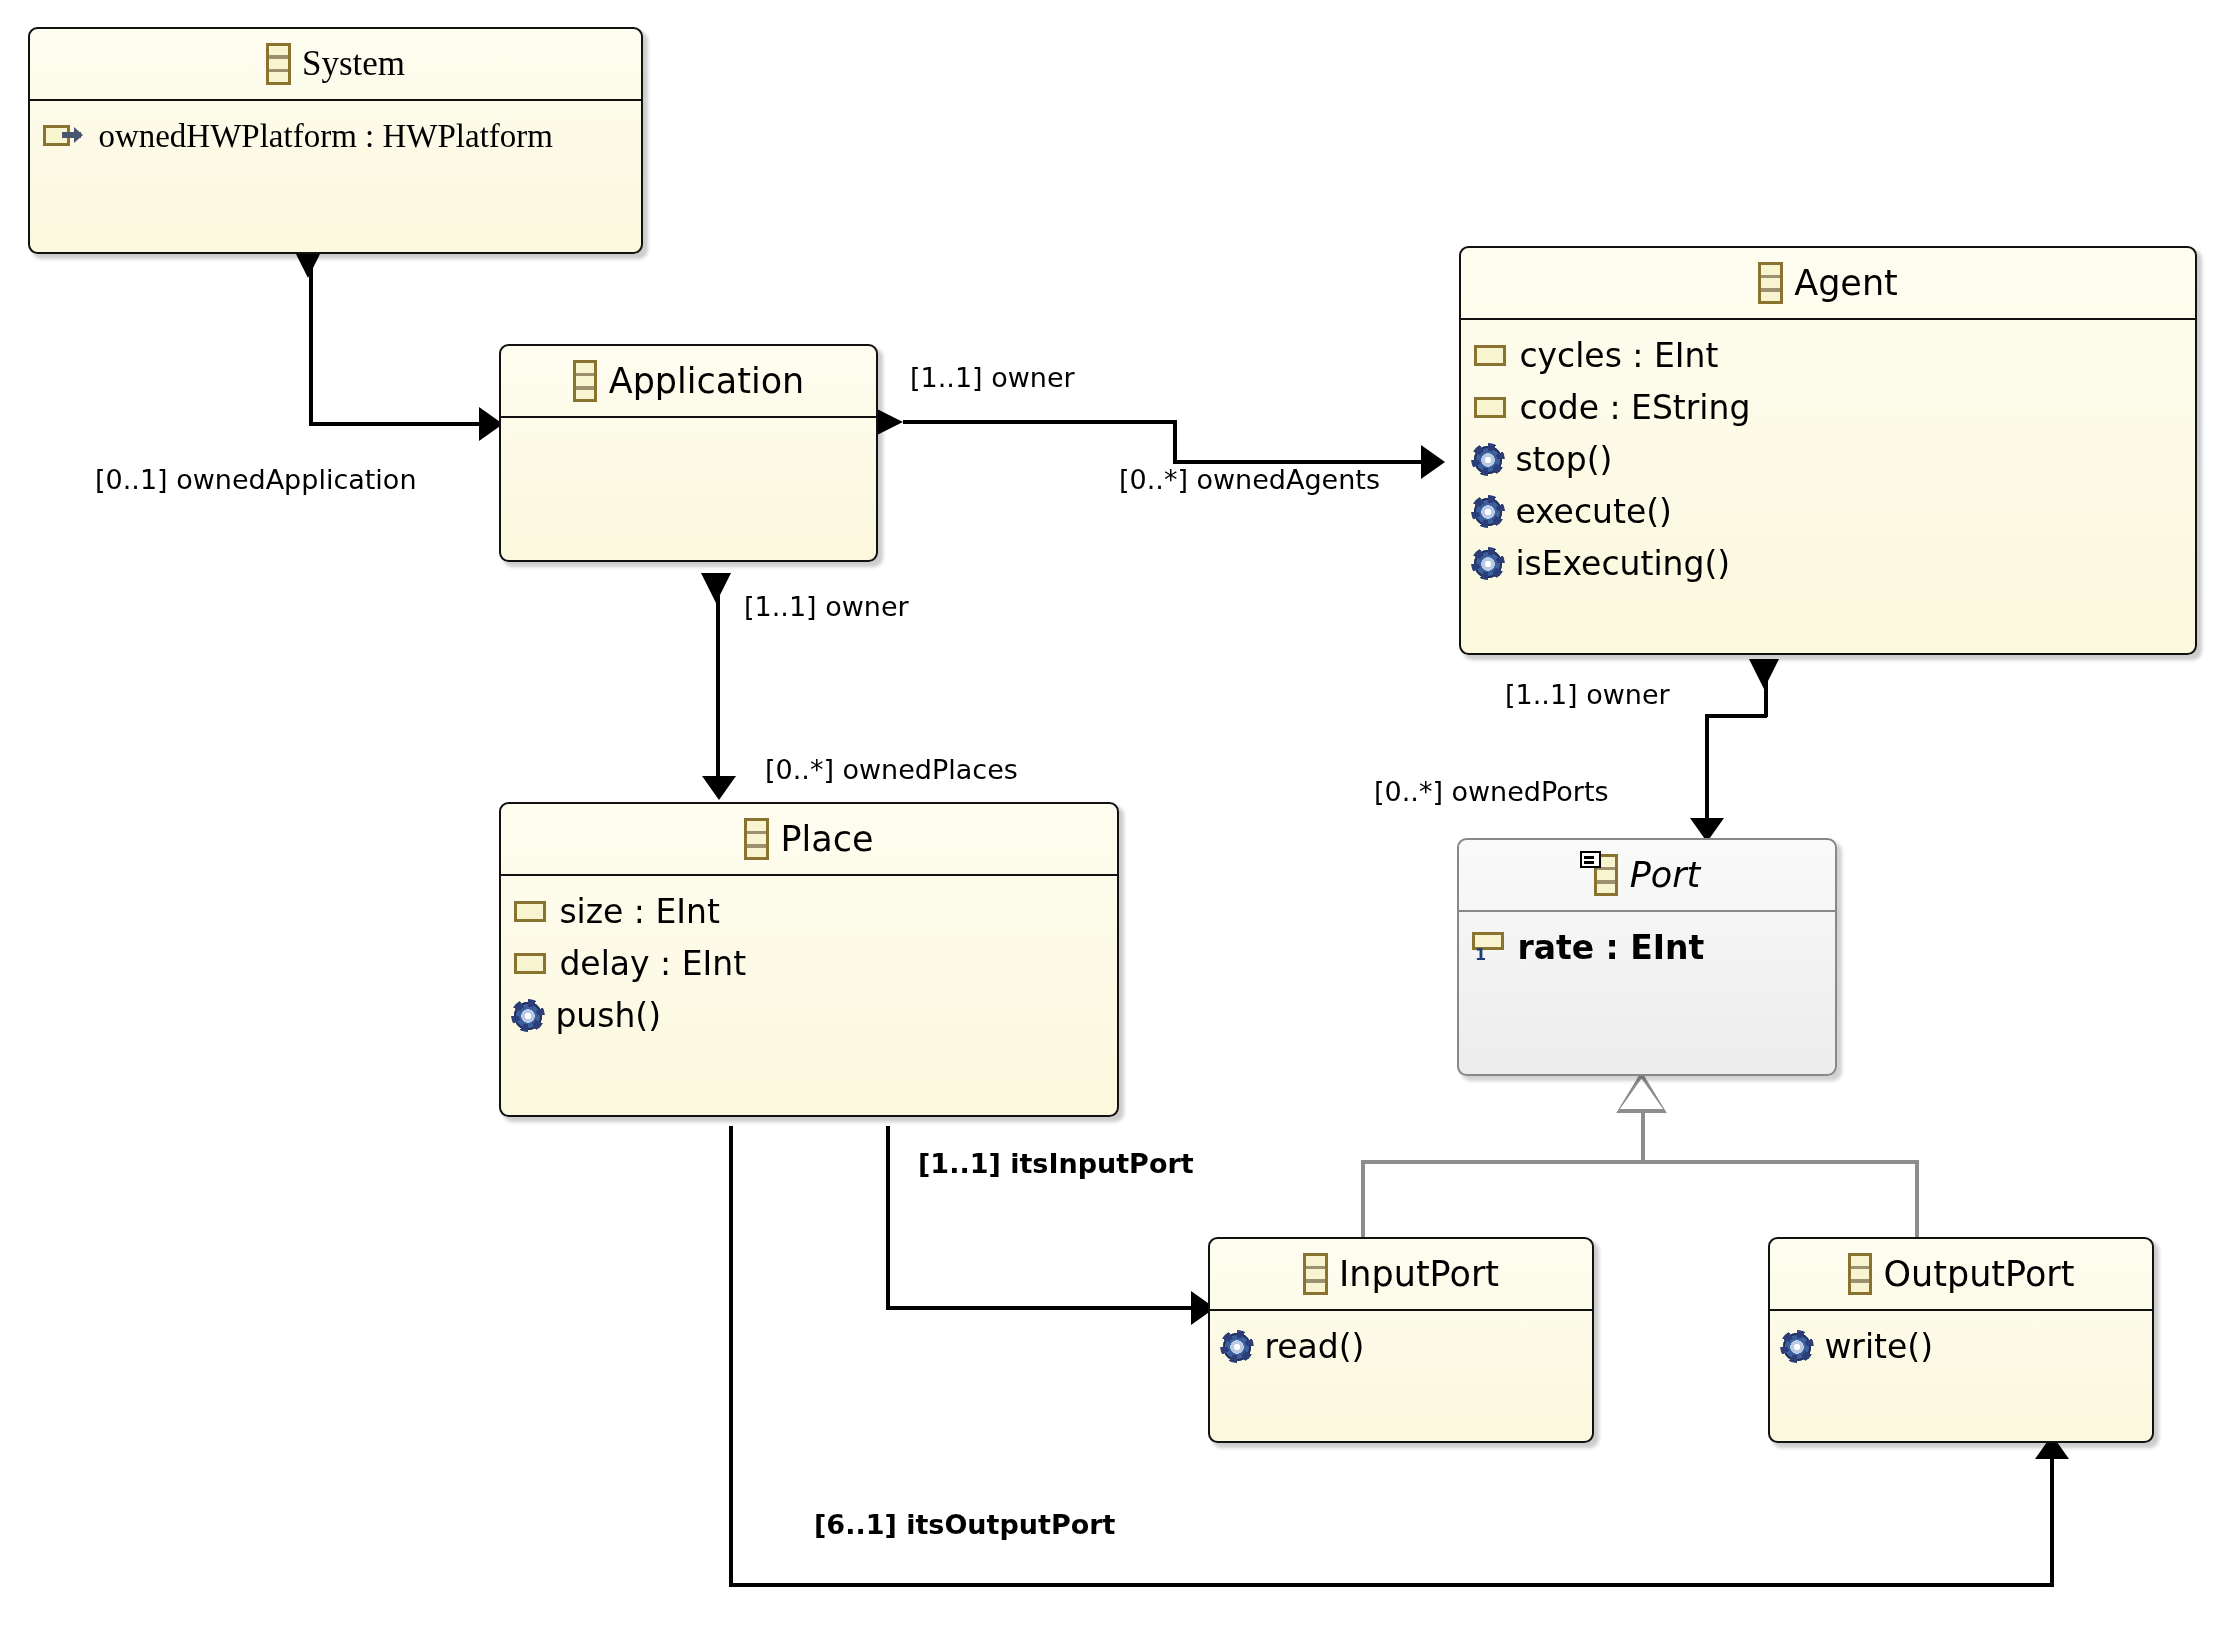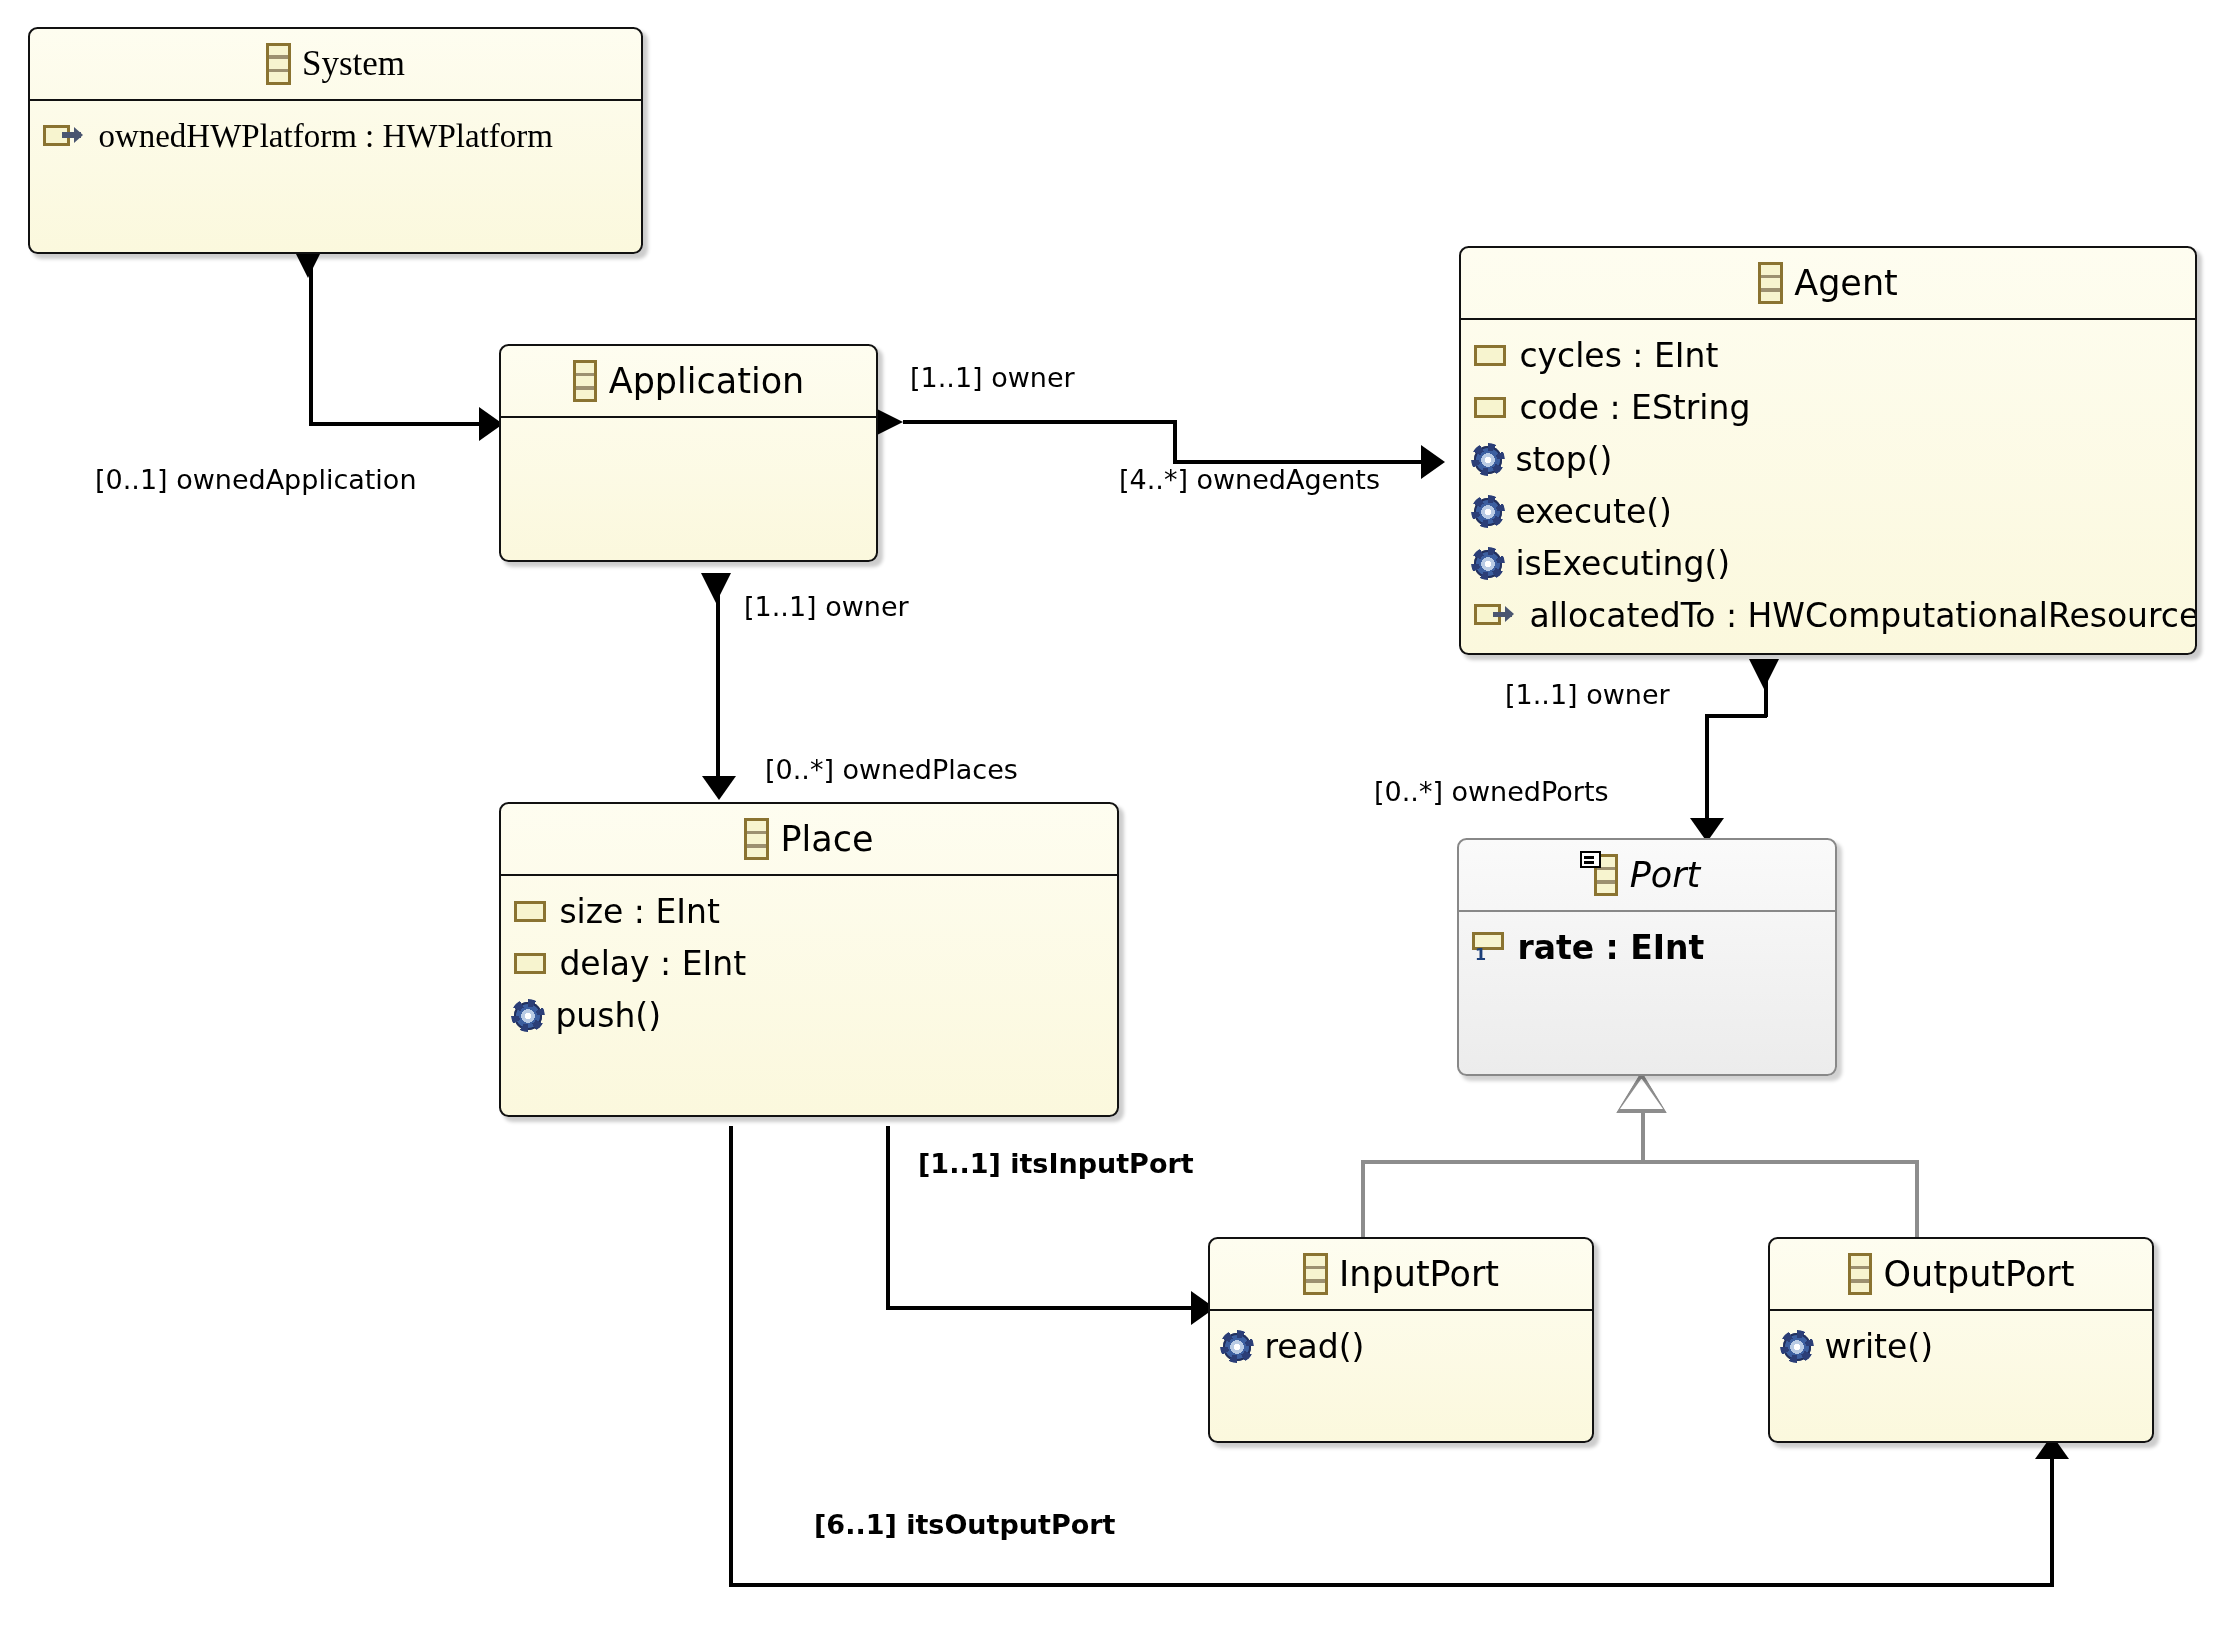--- a/index.html
+++ b/index.html
@@ -112,21 +112,21 @@
   <div class="ln v gray" style="left:1915px;top:1160px;height:115px;"></div>
   <div class="tri" style="left:1616px;top:1071px;width:51px;height:42px;background:#fff;
               clip-path:polygon(50% 0%,100% 100%,0% 100%);box-shadow:none;
               border:0;">
     <div style="position:absolute;inset:0;background:#8d8d8d;clip-path:polygon(50% 0%,100% 100%,0% 100%);"></div>
     <div style="position:absolute;left:3.8px;right:3.8px;top:7.6px;bottom:3.8px;background:#ffffff;clip-path:polygon(50% 0%,100% 100%,0% 100%);"></div>
   </div>
 
   <div class="edge-label" style="left:95px;top:464px;">[0..1] ownedApplication</div>
   <div class="edge-label" style="left:910px;top:362px;">[1..1] owner</div>
-  <div class="edge-label" style="left:1119px;top:464px;">[4..*] ownedAgents</div>
+  <div class="edge-label" style="left:1119px;top:464px;">[0..*] ownedAgents</div>
   <div class="edge-label" style="left:744px;top:591px;">[1..1] owner</div>
   <div class="edge-label" style="left:765px;top:754px;">[0..*] ownedPlaces</div>
   <div class="edge-label" style="left:1505px;top:679px;">[1..1] owner</div>
   <div class="edge-label" style="left:1374px;top:776px;">[0..*] ownedPorts</div>
   <div class="edge-label b" style="left:918px;top:1148px;">[1..1] itsInputPort</div>
   <div class="edge-label b" style="left:814px;top:1509px;">[6..1] itsOutputPort</div>
 
   <div class="uml-class" style="left:28px;top:26.5px;width:615px;height:227px;font-family:Liberation Serif, serif;">
     <div class="hdr">
       <span class="ico ico-class"></span>
@@ -170,27 +170,20 @@
         <span class="lbl">stop()</span>
       </div>
       <div class="feat">
         <span class="ico ico-op"></span>
         <span class="lbl">execute()</span>
       </div>
       <div class="feat">
         <span class="ico ico-op"></span>
         <span class="lbl">isExecuting()</span>
       </div>
-      <div class="feat">
-        <span class="ico ico-ref">
-            <span class="bx"></span>
-            <span class="arr"></span>
-          </span>
-        <span class="lbl">allocatedTo : HWComputationalResource</span>
-      </div>
     </div>
   </div>
 
   <div class="uml-class" style="left:499px;top:802px;width:620px;height:315px;">
     <div class="hdr">
       <span class="ico ico-class"></span>
       <span class="title">Place</span>
     </div>
     <div class="body">
       <div class="feat">

